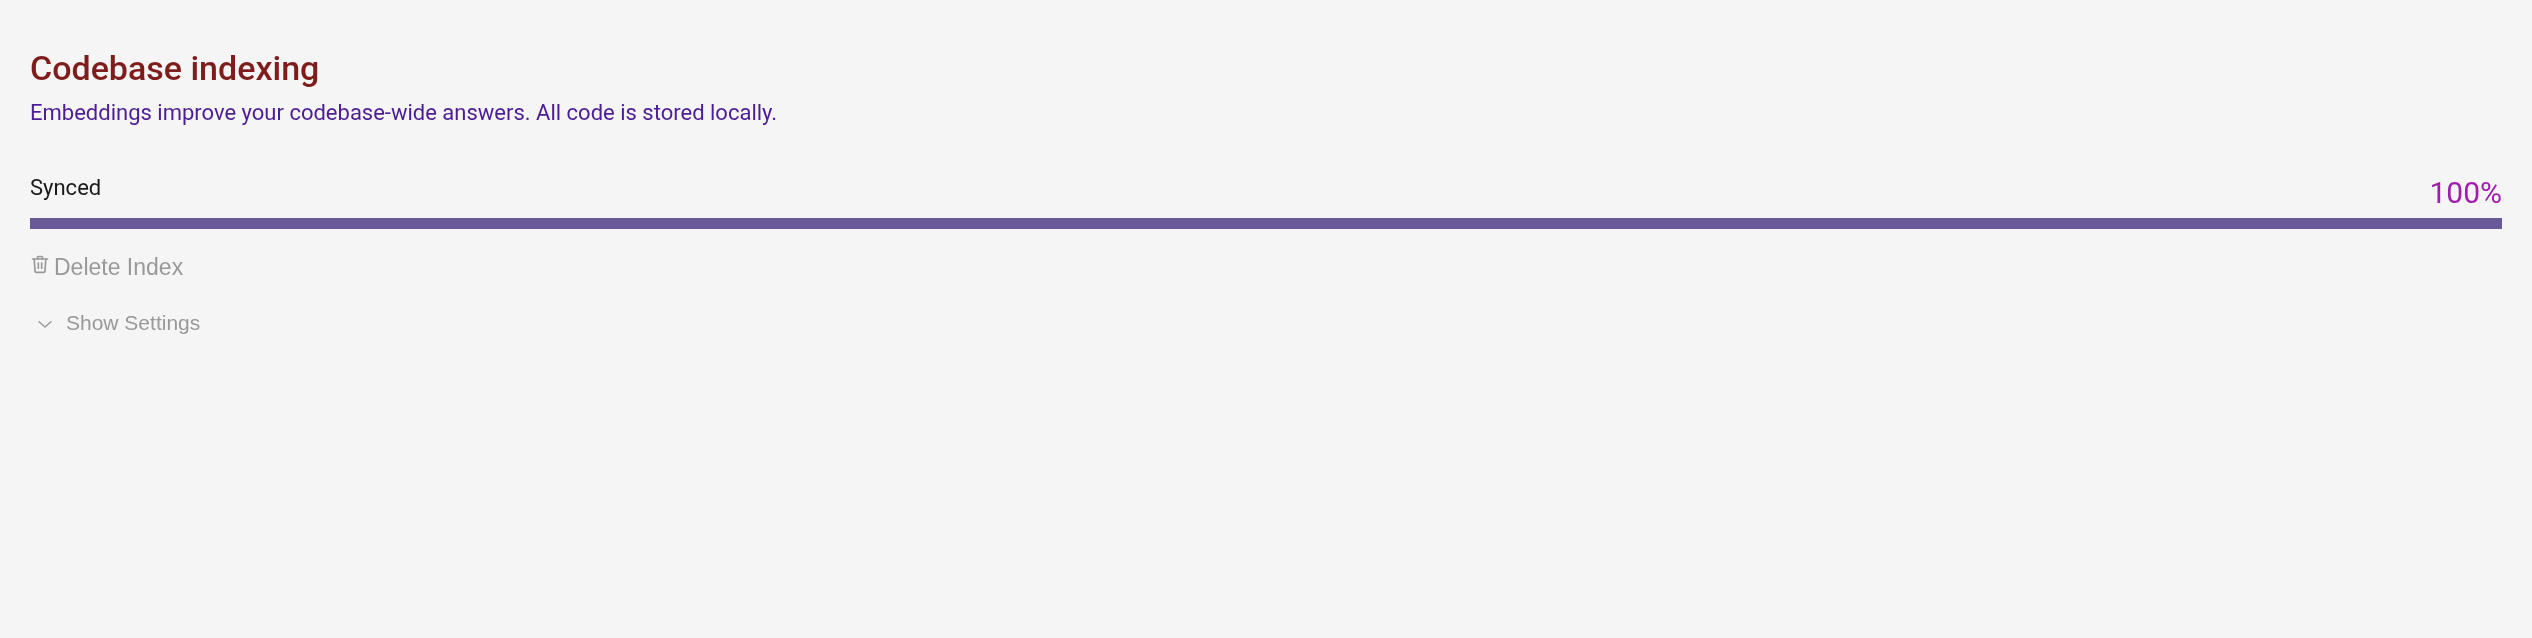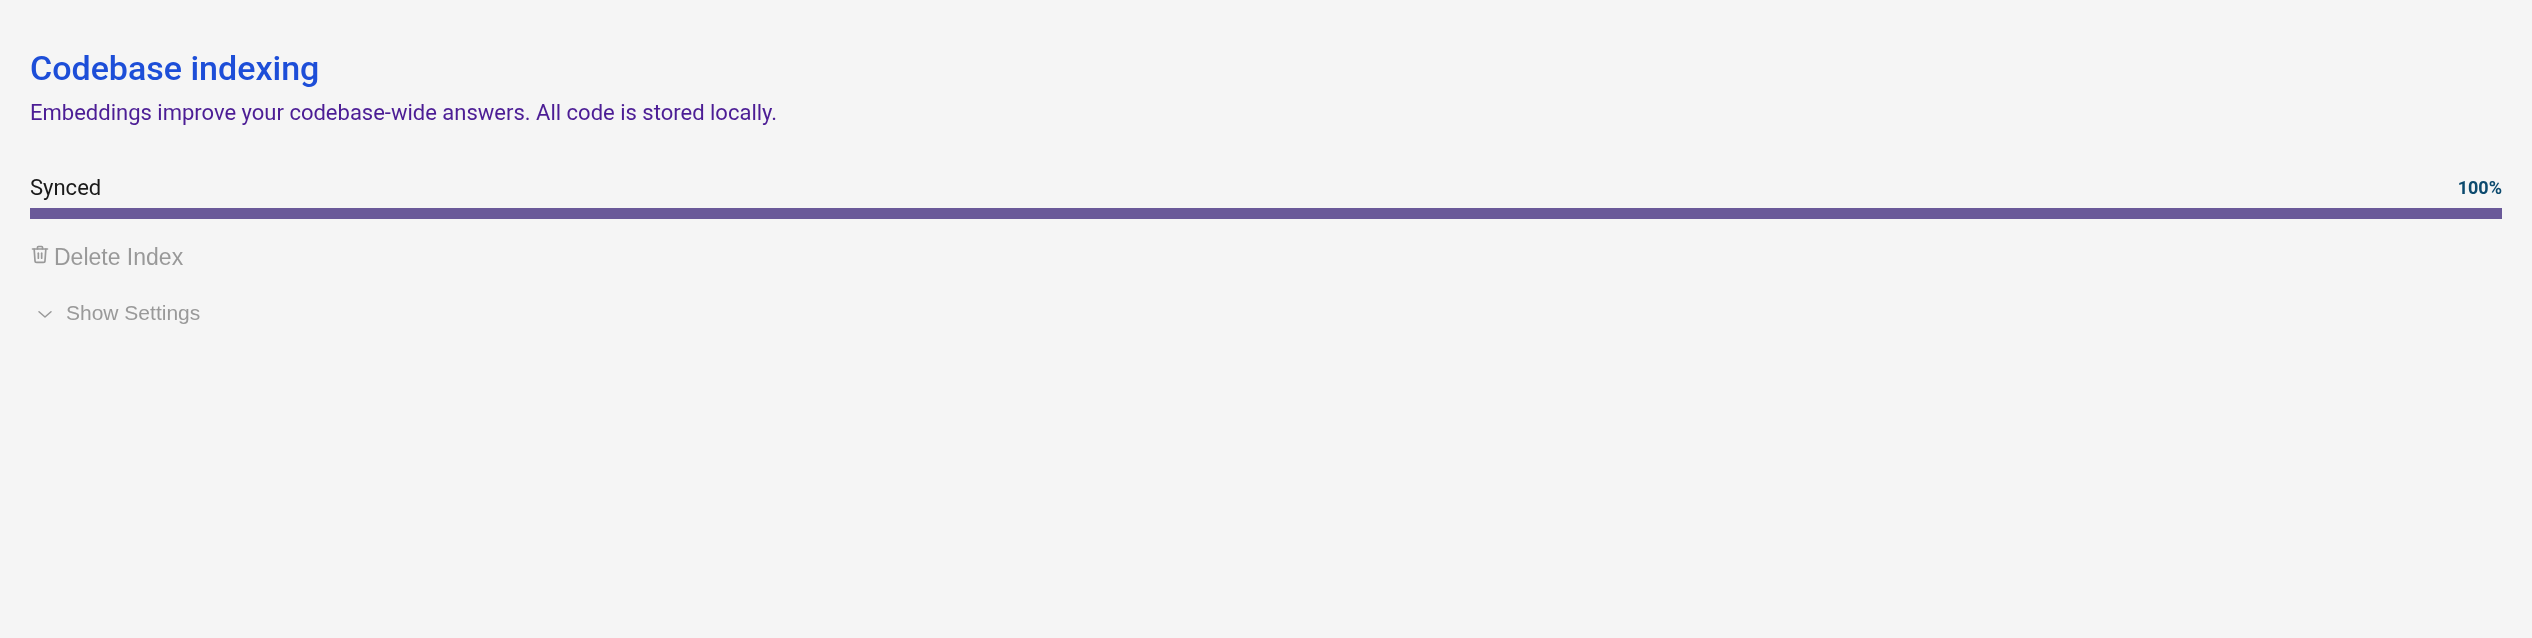--- a/index.html
+++ b/index.html
@@ -8,43 +8,42 @@
       box-sizing: border-box;
     }
     body {
       font-family: -apple-system, BlinkMacSystemFont, "Segoe UI", Roboto, Helvetica, Arial, sans-serif;
       background: #f5f5f5;
       padding: 48px 30px 30px 30px;
     }
     .title {
       font-size: 34px;
       font-weight: 500;
-      color: #1d4ed8;
+      color: #7f1d1d;
       margin-bottom: 12px;
     }
     .subtitle {
       font-size: 22px;
       color: #4c1d95;
       margin-bottom: 50px;
     }
     .status-row {
       display: flex;
       justify-content: space-between;
-      align-items: center;
+      align-items: flex-start;
       margin-bottom: 8px;
       gap: 44px;
     }
     .status-label {
       font-size: 22px;
       color: #1a1a1a;
     }
     .status-percent {
-      font-size: 18px;
-      color: #0c4a6e;
-      font-weight: bold;
+      font-size: 30px;
+      color: #a21caf;
     }
     .progress-bar {
       width: 100%;
       height: 11px;
       background: #6a5999;
       margin-bottom: 24px;
     }
     .progress-fill {
       height: 100%;
       background: #6a5999;

